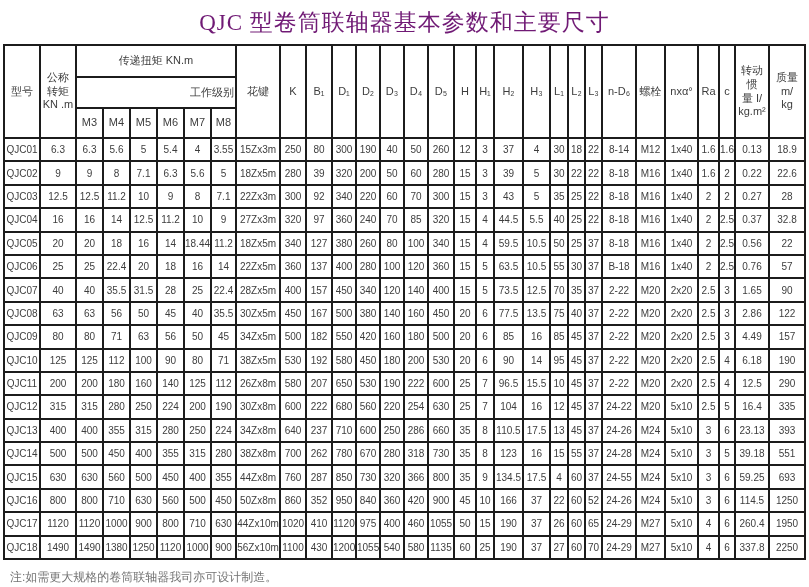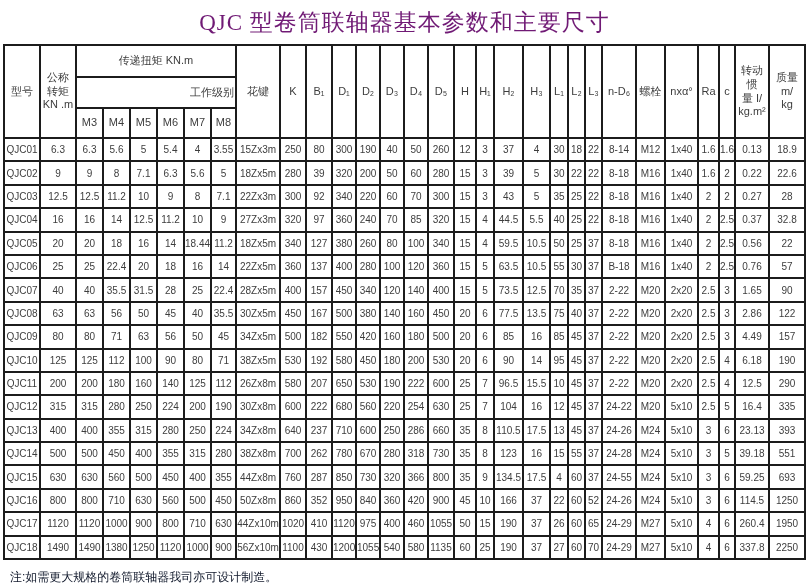--- a/index.html
+++ b/index.html
@@ -8,21 +8,21 @@
          padding-top:7px;color:#701a75;letter-spacing:1px;white-space:nowrap;}
   table{border-collapse:collapse;table-layout:fixed;width:801px;margin:6px auto 0 auto;}
   th,td{border:2px solid #1c1c1c;text-align:center;vertical-align:middle;padding:0;
         overflow:hidden;color:#3d3d3d;font-weight:normal;}
   thead th{font-size:11px;line-height:1.25;padding:0 1px;}
   thead tr.r1 th{height:30px;}
   thead tr.r2 th{height:29px;text-align:right;}
   thead tr.r3 th{height:28px;margin-left:8px;}
   .pre{white-space:pre-line;}
   tbody td{font-size:10px;height:21.4px;white-space:nowrap;}
-  .note{font-size:12px;color:#0f172a;margin:9px 0 0 10px;}
+  .note{font-size:12px;color:#737373;margin:9px 0 0 10px;}
 </style>
 </head>
 <body>
 
 <div class="title">QJC 型卷筒联轴器基本参数和主要尺寸</div>
 
 <table>
   <colgroup id="cg">
       <col style="width:36px">
       <col style="width:36px">

